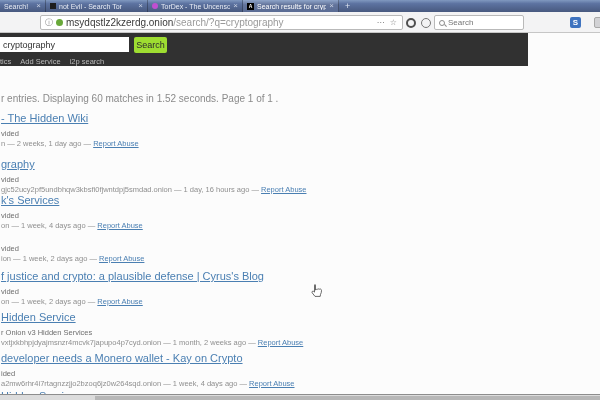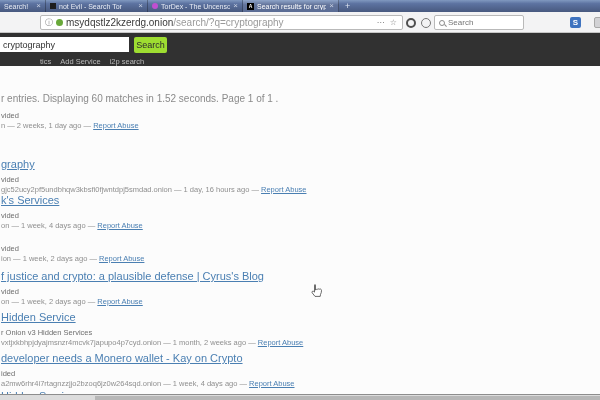--- a/index.html
+++ b/index.html
@@ -44,28 +44,28 @@
   .mag { width:6px; height:6px; border:1px solid #8d8d8d; border-radius:50%; position:relative; flex:none; }
   .mag::after { content:""; position:absolute; width:3px; height:1px; background:#8d8d8d;
     transform:rotate(45deg); right:-3px; bottom:-1px; }
   .noscript { position:absolute; left:570px; top:5px; width:11px; height:11px; background:#3f73bf;
     border-radius:2px; color:#fff; font-size:8px; font-weight:bold; display:flex;
     align-items:center; justify-content:center; }
   .ext-partial { position:absolute; left:594px; top:5px; width:11px; height:11px;
     background:#d2d2d5; border:1px solid #a8a8a8; border-radius:2px; }
 
   
-  #siteheader { position:absolute; left:0; top:33px; width:600px; height:33px; background:#313131;text-decoration:underline; }
+  #siteheader { position:absolute; left:0; top:33px; width:528px; height:33px; background:#313131;text-decoration:underline; }
   #site-search { position:absolute; left:-6px; top:4px; width:135px; height:15px; background:#fff;
     border:1px solid #fff; font-size:9px; font-family:"Liberation Sans",sans-serif;
     color:#333; padding-left:8px; outline:none; }
   #site-search-btn { position:absolute; left:134px; top:4px; width:33px; height:16px; background:#9edd31;
     border:none; border-radius:2px; font-size:9px; color:#2d2d2d;
     font-family:"Liberation Sans",sans-serif; }
-  #site-nav { position:absolute; left:0; top:24px; display:flex; gap:9px; font-size:7.5px; color:#b9b9b9;padding-left:40px; }
+  #site-nav { position:absolute; left:0; top:24px; display:flex; gap:9px; font-size:7.5px; color:#b9b9b9; }
   #site-nav span { white-space:nowrap; }
 
   
   #summary { position:absolute; left:1px; top:93px; font-size:10px; color:#8a8a8a; white-space:nowrap; }
   .result { position:absolute; left:1px; width:560px; }
   .r-title { font-size:11px; line-height:13px; color:#4a7fb2; text-decoration:underline;
     white-space:nowrap; display:inline-block; }
   .r-desc { font-size:7.5px; line-height:10px; color:#6e6e6e; margin-top:3px; white-space:nowrap; }
   .r-meta { font-size:7.5px; line-height:10px; color:#8f8f8f; white-space:nowrap; }
   .r-meta a { color:#4a7fb2; text-decoration:underline; }
@@ -128,20 +128,21 @@
   <div id="site-nav">
     <span>tics</span>
     <span>Add Service</span>
     <span>i2p search</span>
   </div>
 </div>
 
 <div id="summary">r entries. Displaying 60 matches in 1.52 seconds. Page 1 of 1 .</div>
 
 <div class="result" style="top:108px">
+  <a class="r-title">- The Hidden Wiki</a>
   <div class="r-desc">vided</div>
   <div class="r-meta"><span>n — 2 weeks, 1 day ago — </span><a>Report Abuse</a></div>
 </div>
 
 <div class="result" style="top:154px">
   <a class="r-title">graphy</a>
   <div class="r-desc">vided</div>
   <div class="r-meta"><span>gjc52ucy2pf5undbhqw3kbsfi0fjwntdpj5smdad.onion — 1 day, 16 hours ago — </span><a>Report Abuse</a></div>
 </div>
 

